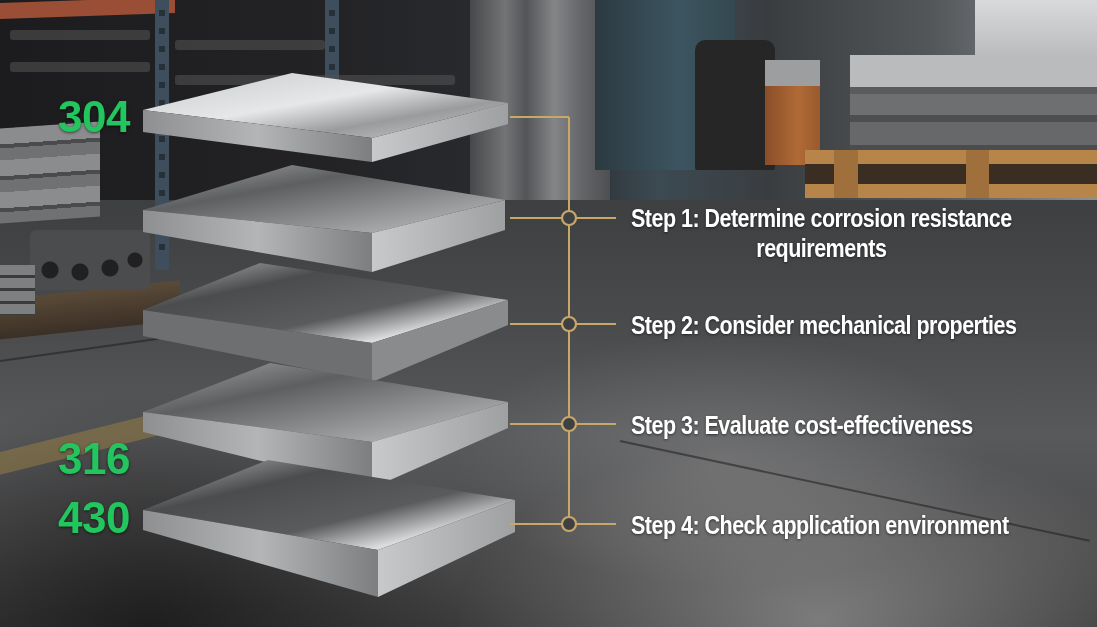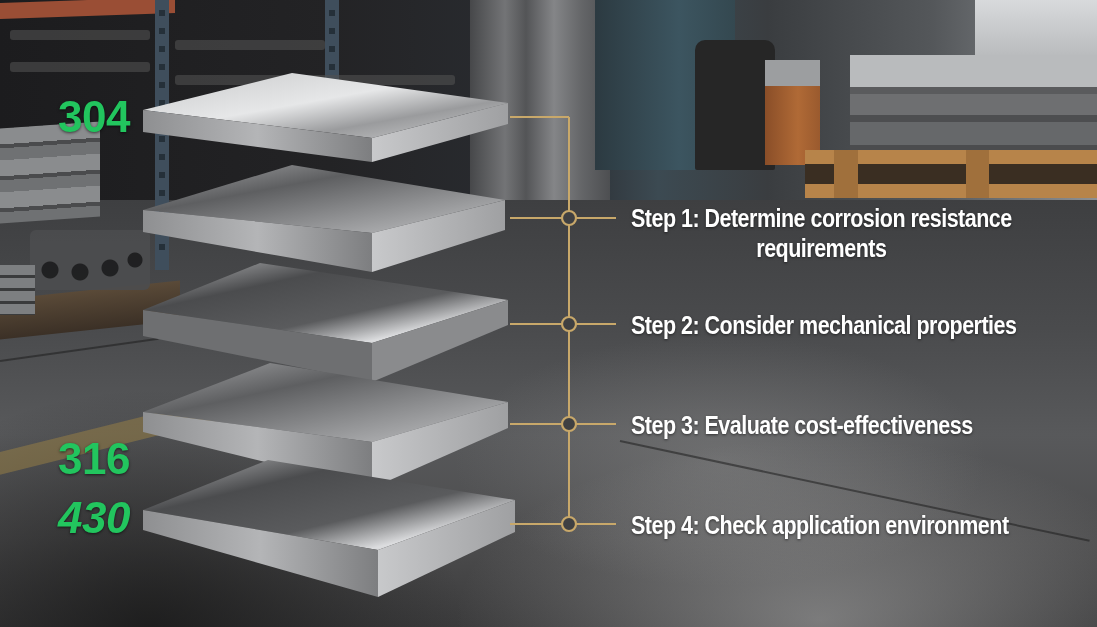--- a/index.html
+++ b/index.html
@@ -219,21 +219,21 @@
 
     <g>
       <polygon points="143,510 268,460 515,500 378,550" fill="url(#topC)"></polygon>
       <polygon points="143,510 378,550 378,597 143,530" fill="url(#front)"></polygon>
       <polygon points="378,550 515,500 515,532 378,597" fill="url(#side)"></polygon>
     </g>
   </svg>
 
   <div class="grade-label" style="left:0; top:97px;">304</div>
   <div class="grade-label" style="left:0; top:397px;margin-top:42px;">316</div>
-  <div class="grade-label" style="left:0; top:498px;font-style:italic;">430</div>
+  <div class="grade-label" style="left:0; top:498px;">430</div>
 
   <svg class="connector" width="1097" height="627">
     <g stroke="#c8a86a" stroke-width="2" fill="none">
       <line x1="510" y1="117" x2="569" y2="117"></line>
       <line x1="569" y1="117" x2="569" y2="517"></line>
       <line x1="510" y1="218" x2="616" y2="218"></line>
       <line x1="510" y1="324" x2="616" y2="324"></line>
       <line x1="510" y1="424" x2="616" y2="424"></line>
       <line x1="510" y1="524" x2="616" y2="524"></line>
     </g>

